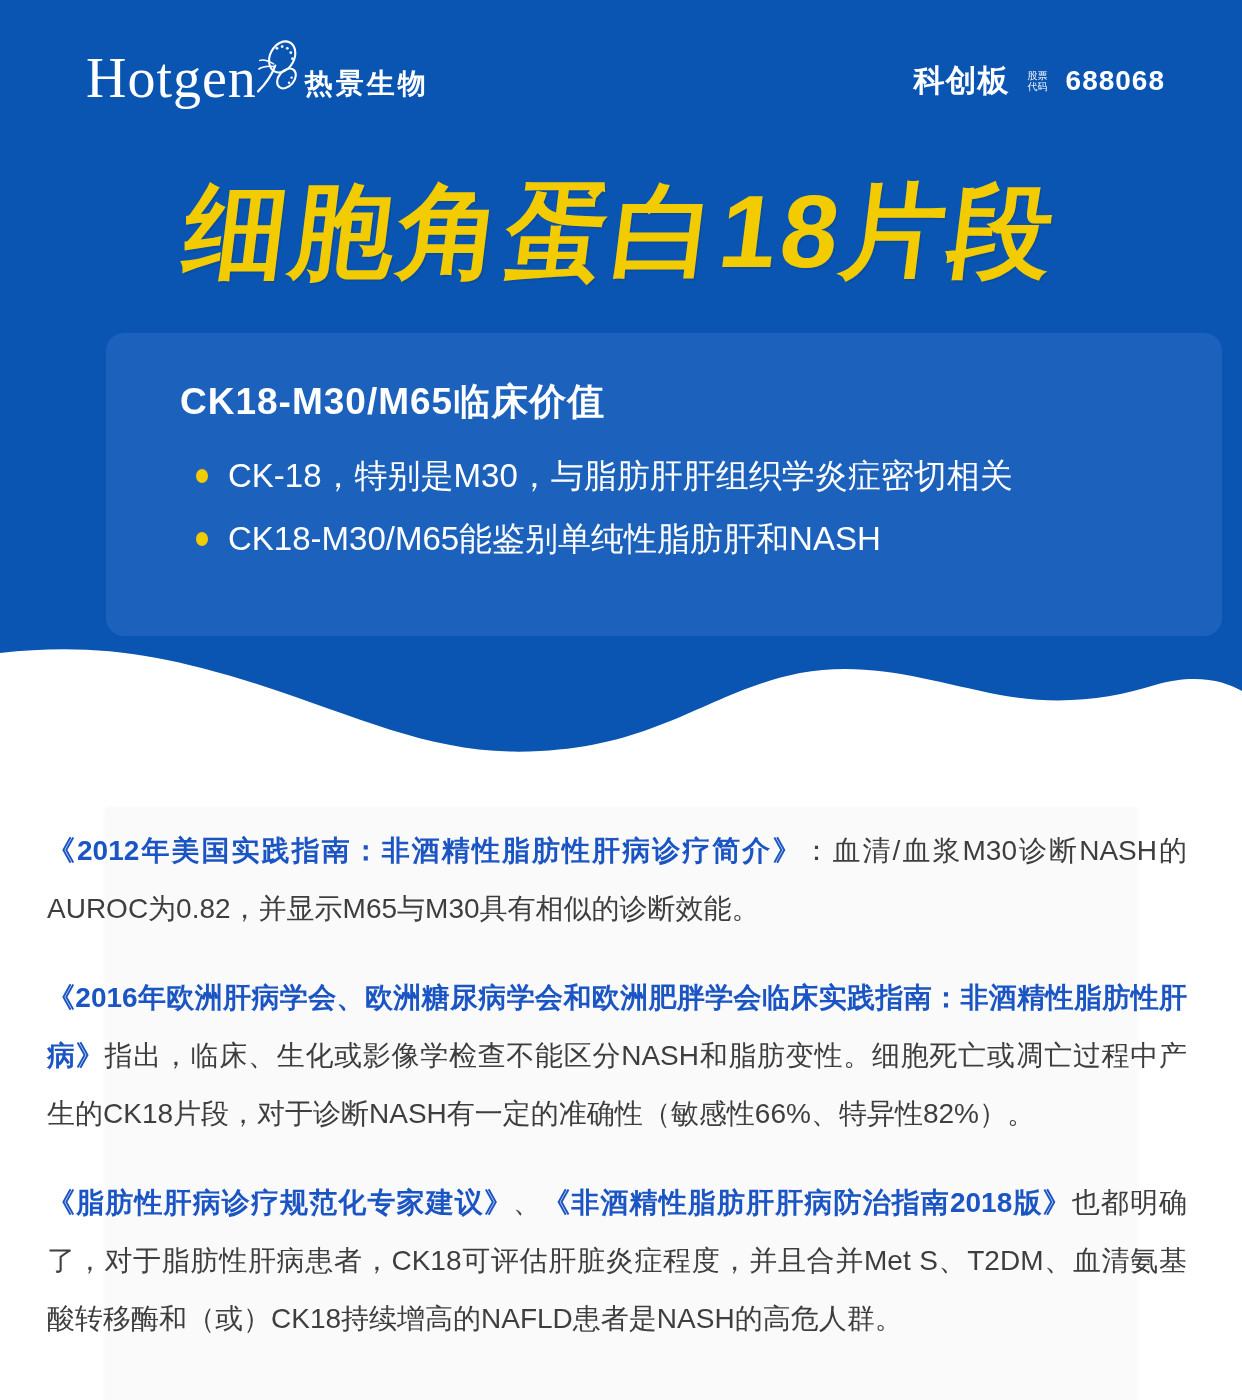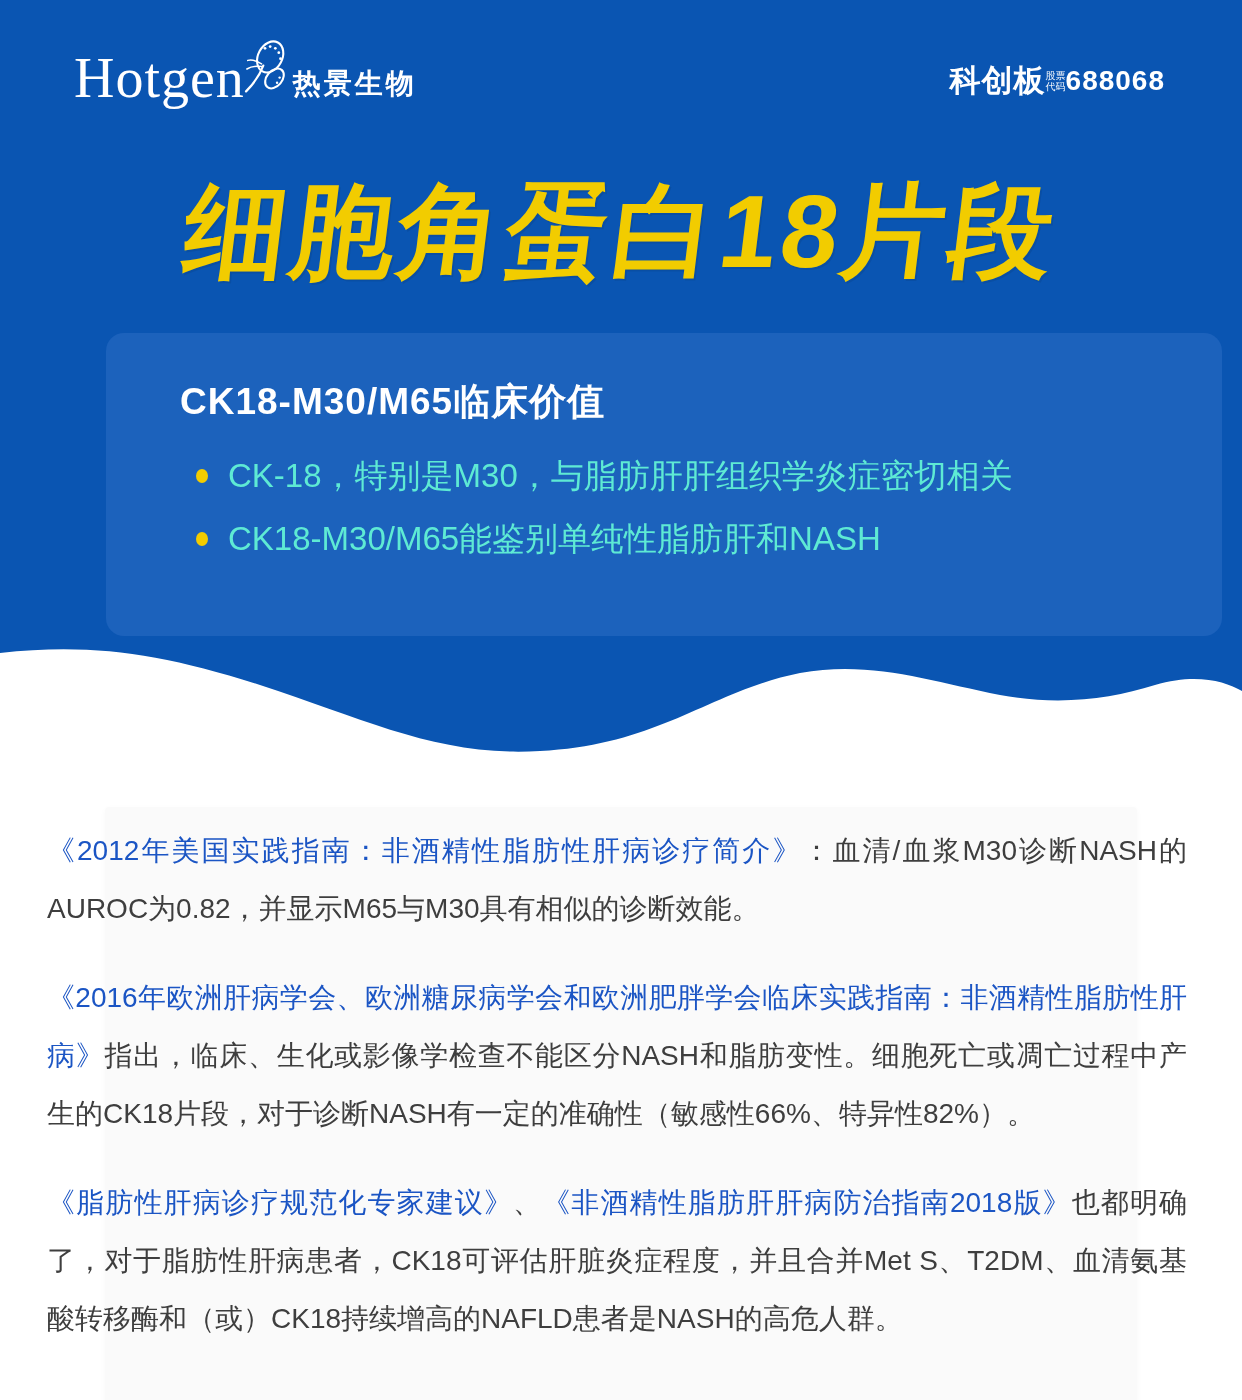--- a/index.html
+++ b/index.html
@@ -20,34 +20,34 @@
     position:relative;
   }
 
   
   .hero{
     position:relative;
     width:1242px;height:640px;
     background:var(--hero-blue);
   }
   .header{
-    position:absolute;top:46px;left:74px;right:77px;
+    position:absolute;top:46px;left:86px;right:77px;
     display:flex;justify-content:space-between;align-items:flex-start;
   }
   .logo{display:flex;align-items:flex-end;color:#fff;position:relative;}
   .logo-en{
     font-family:"Liberation Serif","DejaVu Serif",serif;
     font-size:56px;line-height:1;letter-spacing:1px;
   }
   .butterfly{width:52px;height:62px;margin:0 2px -2px -6px;position:relative;top:-8px;}
   .logo-cn{
     font-size:28px;font-weight:700;line-height:1;
     letter-spacing:3px;padding-bottom:6px;font-family:Liberation Mono, monospace;
   }
-  .stock{display:flex;align-items:center;color:#fff;gap:0;margin-top:14px;}
+  .stock{display:flex;align-items:center;color:#fff;gap:18px;margin-top:14px;}
   .stock-board{font-size:31px;font-weight:700;letter-spacing:1px;}
   .stock-label{font-size:10px;line-height:1.15;opacity:.95;}
   .stock-code{font-size:28px;font-weight:800;letter-spacing:1px;}
 
   .hero-title-wrap{
     position:absolute;top:168px;left:0;right:0;text-align:center;
   }
   .hero-title{
     display:inline-block;
     transform:skewX(-7deg);
@@ -68,21 +68,21 @@
     margin-left:44px;
   }
   .card-heading{
     margin:44px 0 0 74px;
     color:#fff;font-size:37px;font-weight:700;letter-spacing:1px;
   }
   .bullets{list-style:none;margin:30px 0 0 74px;padding:0;}
   .bullets li{
     display:flex;align-items:center;
     margin-bottom:25px;
-    color:#5eead4;font-size:33px;line-height:1.15;
+    color:#ffffff;font-size:33px;line-height:1.15;
   }
   .dot{
     flex:0 0 auto;
     width:12px;height:14px;border-radius:50%;
     background:var(--accent-yellow);
     margin-right:20px;margin-left:16px;
   }
 
   
   .wave{display:block;width:1242px;height:125px;margin-top:-1px;}
@@ -98,21 +98,21 @@
   }
   .paragraphs{
     position:relative;
     margin:58px 55px 0 47px;
     font-size:28px;
     line-height:58px;
     color:var(--body-text);
     text-align:justify;
   }
   .paragraphs p{margin:0 0 31px 0;}
-  .paragraphs .citation{color:var(--citation-blue);font-weight:400;}
+  .paragraphs .citation{color:var(--citation-blue);font-weight:700;}
   .paragraphs .normal{color:var(--body-text);}
 </style>
 </head>
 <body>
 
 <div class="hero">
 
   <div class="header">
     <div class="logo">
       <span class="logo-en">Hotgen</span>

